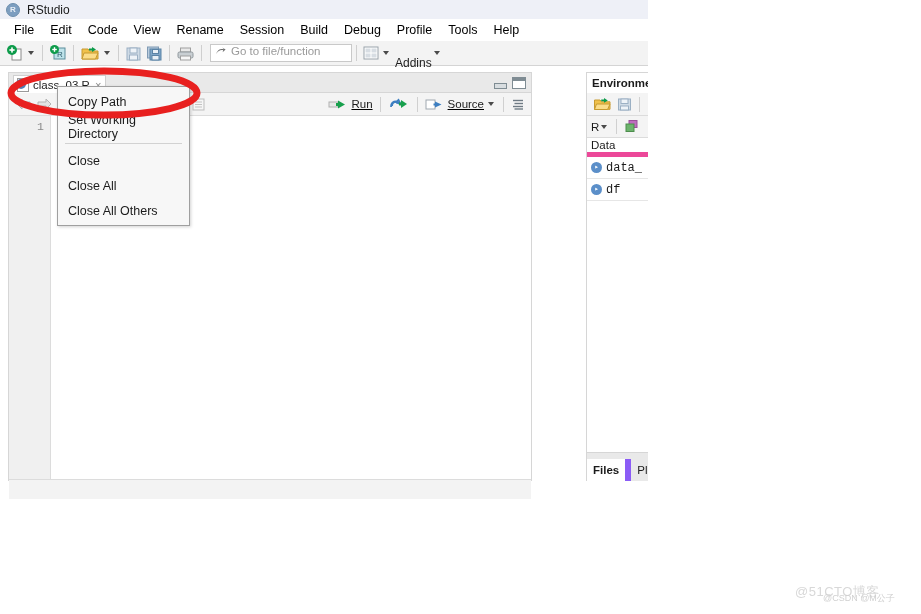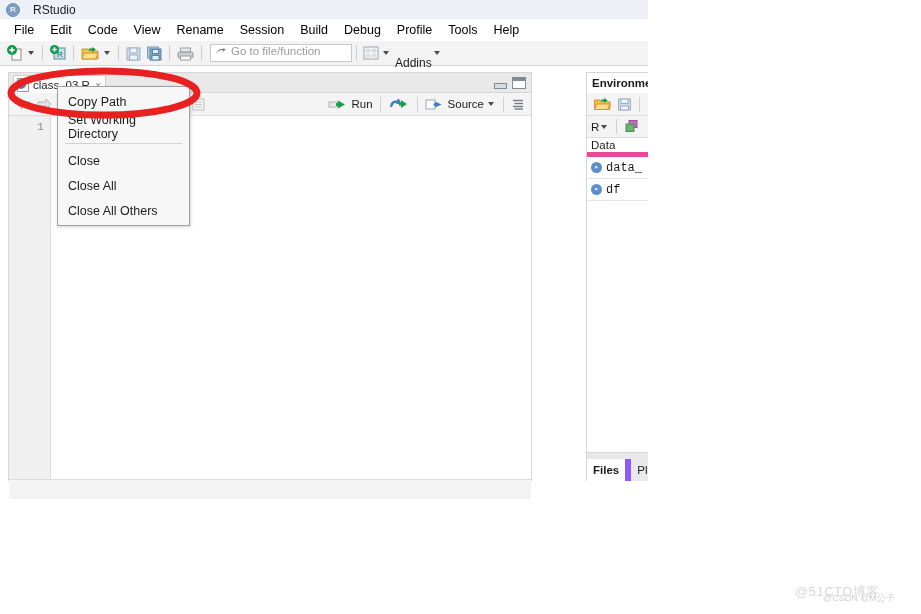--- a/index.html
+++ b/index.html
@@ -26,21 +26,21 @@
   }
   .rs-logo {
     width: 14px; height: 14px; border-radius: 50%;
     background: #7d9ec0;
     display: inline-flex; align-items: center; justify-content: center;
     color: #e8eef5; font-size: 8px; font-weight: bold;
     margin-right: 7px;
     border: 1px solid #6e8fae;
   }
   .titlebar-text {
-    font-size: 12px; color: #1b1b1b; margin-left: 6px;
+    font-size: 12px; color: #1b1b1b;
   }
 
   
   .menubar {
     position: absolute; left: 0; top: 19px;
     width: 648px; height: 22px;
     background: #ffffff;
     display: flex; align-items: center;
     padding-left: 6px;
     border-bottom: 0;
@@ -138,21 +138,21 @@
 
   .editor-toolbar {
     position: relative;
     height: 23px;
     background: #f4f4f4;
     border-bottom: 1px solid #dcdcdc;
     display: flex; align-items: center;
     padding-left: 4px;
   }
   .et-sep { width: 1px; height: 15px; background: #d0d0d0; margin: 0 5px; }
-  .et-btn { display: inline-flex; align-items: center; height: 18px; padding: 0 2px; cursor: default; }
+  .et-btn { display: inline-flex; align-items: center; height: 18px; padding: 0 2px; cursor: default; text-decoration: underline; }
   .et-label { font-size: 11.5px; color: #1b1b1b; margin-left: 3px; }
   .right-group { position: absolute; right: 4px; display: flex; align-items: center; }
 
   .editor-body {
     position: relative;
     height: 363px;
     background: #ffffff;
     display: flex;
   }
   .gutter {

